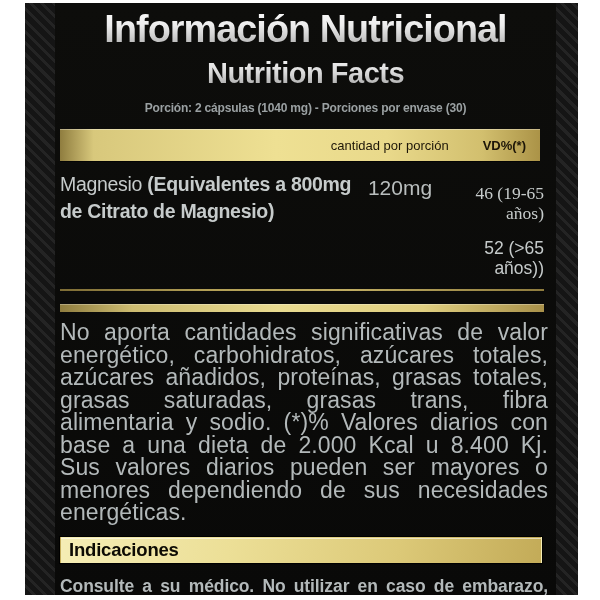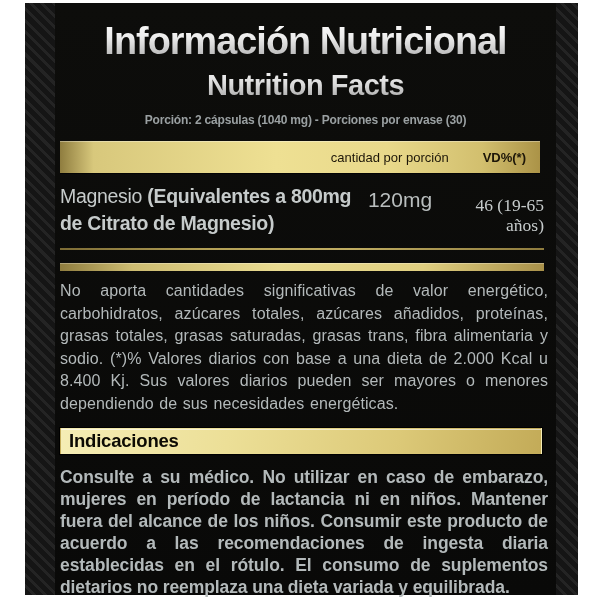--- a/index.html
+++ b/index.html
@@ -14,21 +14,21 @@
   .stripe-band {
     position: absolute; top: 0; bottom: 0;
     background: repeating-linear-gradient(45deg, #151515 0 5px, #242424 5px 8px);
   }
   .stripe-band.left  { left: 0;  width: 30px; }
   .stripe-band.right { right: 0; width: 22px; }
 
   .content {
     position: absolute; left: 30px; right: 22px; top: 0; bottom: 0;
     background: linear-gradient(180deg, #0d0d0b 0%, #090908 100%);
-    padding: 16px 0 0 0;
+    padding: 4px 0 0 0;
   }
 
   .title-es {
     text-align: center; font-weight: bold; font-size: 39px; line-height: 44px;
     letter-spacing: -1px;
     background: linear-gradient(180deg, #ffffff 0%, #ececec 42%, #a6a6a6 100%);
     -webkit-background-clip: text; background-clip: text;
     color: transparent;
     transform: scaleX(0.97); transform-origin: center;
   }
@@ -74,21 +74,21 @@
     margin: 11px 12px 0 5px; height: 2px;
     background: linear-gradient(90deg, #7d6c35, #b3a056 30%, #c0ad62 60%, #8f7c3e 100%);
   }
   .thick-gold-rule {
     margin: 13px 12px 0 5px; height: 8px;
     background: linear-gradient(90deg, #8f7d3f 0%, #cdbc71 15%, #e9db90 45%, #e0cf80 75%, #a9914a 100%);
     box-shadow: inset 0 1px 0 rgba(255,255,255,0.3);
   }
 
   .footnote {
-    margin: 9px 8px 0 5px; font-size: 16px; line-height: 22.5px;
+    margin: 9px 8px 0 5px; font-size: 23px; line-height: 22.5px;
     color: #b3b9ba; text-align: justify; letter-spacing: 0.1px; word-spacing: 1px;
   }
 
   .indications-bar {
     margin: 13px 14px 0 5px; height: 26px;
     background: linear-gradient(100deg, #f5edb5 0%, #ecdf97 35%, #dcc978 70%, #c3ab58 100%);
     border: 1px solid #15110500; outline: 1px solid #000000;
     box-shadow: inset 0 1px 0 rgba(255,255,255,0.55), 0 1px 1px rgba(0,0,0,0.7);
     display: flex; align-items: center; padding-left: 8px; box-sizing: border-box;
   }
@@ -118,20 +118,21 @@
         <span class="col-dv">VD%(*)</span>
       </div>
 
       <div class="nutrient-row">
         <div class="nutrient-name">
           <span>Magnesio </span><span class="bold-part">(Equivalentes a 800mg de Citrato de Magnesio)</span>
         </div>
         <div class="nutrient-amount">120mg</div>
         <div class="nutrient-dv">
           <div class="dv-line1">46 (19-65 años)</div>
+          <div class="dv-line2">52 (&gt;65 años))</div>
         </div>
       </div>
 
       <div class="thin-gold-rule"></div>
       <div class="thick-gold-rule"></div>
 
       <div class="footnote">No aporta cantidades significativas de valor energético, carbohidratos, azúcares totales, azúcares añadidos, proteínas, grasas totales, grasas saturadas, grasas trans, fibra alimentaria y sodio. (*)% Valores diarios con base a una dieta de 2.000 Kcal u 8.400 Kj. Sus valores diarios pueden ser mayores o menores dependiendo de sus necesidades energéticas.</div>
 
       <div class="indications-bar">
         <span class="indications-heading">Indicaciones</span>

